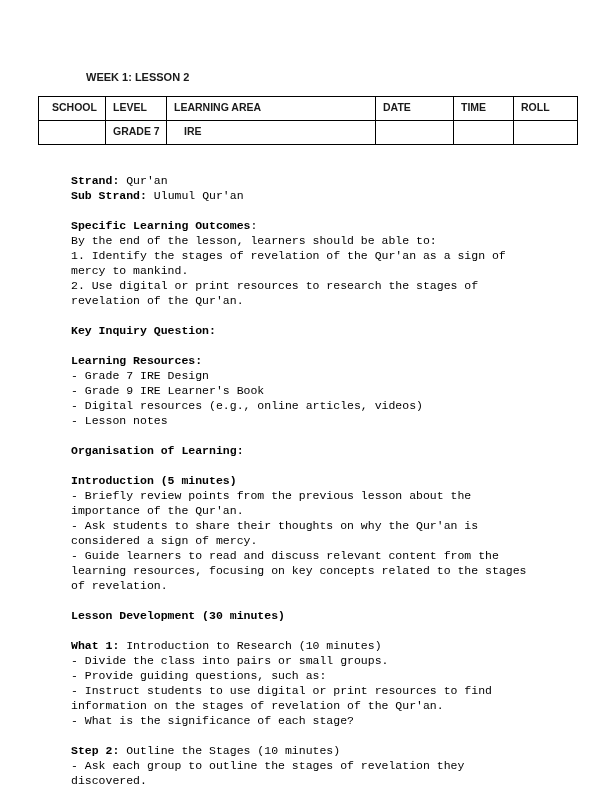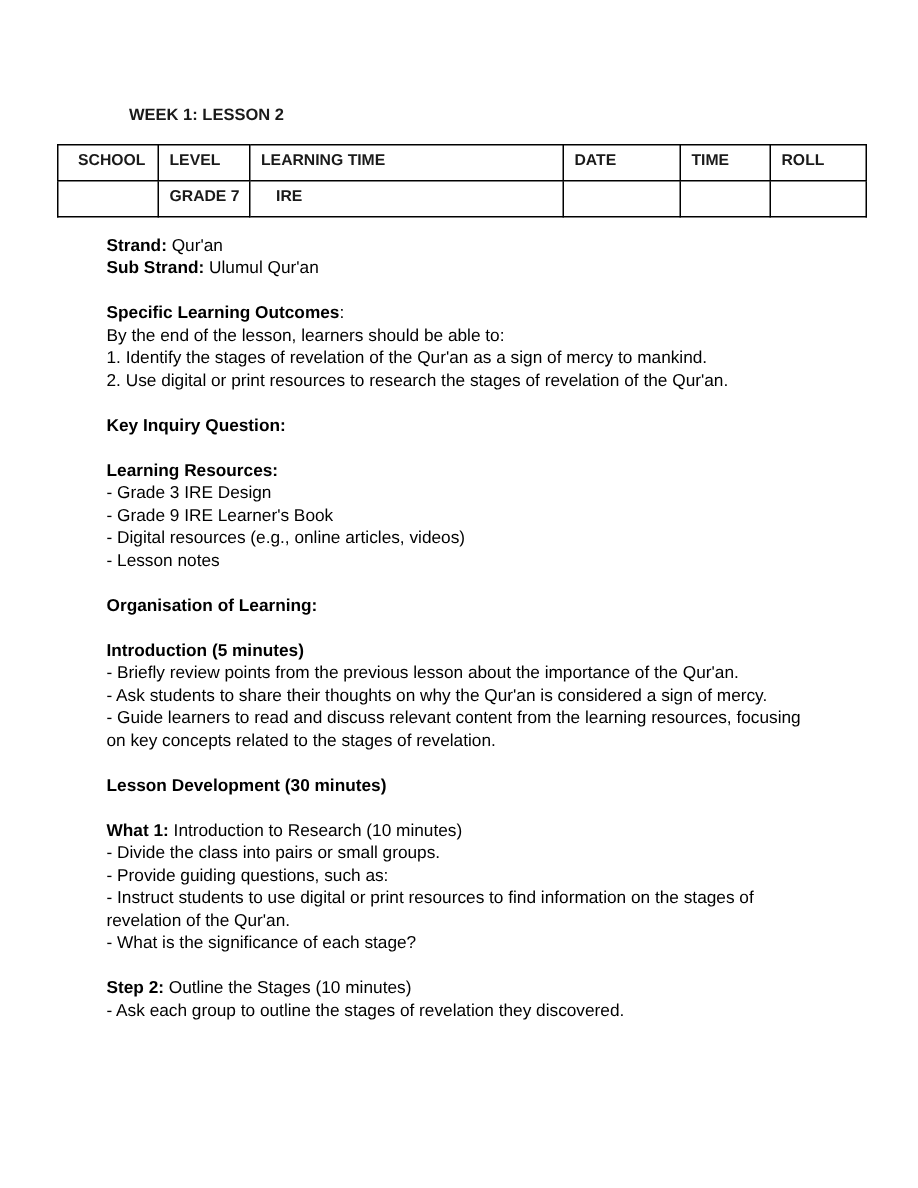--- a/index.html
+++ b/index.html
@@ -41,24 +41,24 @@
     padding: 3px 4px 6px 7px;
     text-align: left;
     vertical-align: middle;
     overflow: hidden;
     white-space: nowrap;
     margin-top: 44px;
   }
   table.info-table tr td:first-child { padding-left: 13px; }
   table.info-table td.indent { padding-left: 17px; }
   .content {
-    margin-top: 12px;
+    margin-top: 28px;
     margin-left: 33px;
     width: 476px;
-    font-family: Liberation Sans, sans-serif;
+    font-family: Liberation Mono, monospace;
     font-size: 11.5px;
     line-height: 15px;
     color: #000;
   }
   .para { margin: 0 0 15px 0; }
   .line { min-height: 15px; }
   .b { font-weight: bold; }
 </style>
 </head>
 <body>
@@ -73,21 +73,21 @@
       <col style="width:61px">
       <col style="width:209px">
       <col style="width:78px">
       <col style="width:60px">
       <col style="width:64px">
     </colgroup>
     <tbody>
       <tr>
         <td>SCHOOL</td>
         <td>LEVEL</td>
-        <td>LEARNING TIME</td>
+        <td>LEARNING AREA</td>
         <td>DATE</td>
         <td>TIME</td>
         <td>ROLL</td>
       </tr>
       <tr>
         <td></td>
         <td>GRADE 7</td>
         <td class="indent">IRE</td>
         <td></td>
         <td></td>
@@ -105,21 +105,21 @@
         <div class="line"><span class="b">Specific Learning Outcomes</span><span>:</span></div>
         <div class="line"><span>By the end of the lesson, learners should be able to:</span></div>
         <div class="line"><span>1. Identify the stages of revelation of the Qur'an as a sign of mercy to mankind.</span></div>
         <div class="line"><span>2. Use digital or print resources to research the stages of revelation of the Qur'an.</span></div>
       </div>
       <div class="para">
         <div class="line"><span class="b">Key Inquiry Question:</span></div>
       </div>
       <div class="para">
         <div class="line"><span class="b">Learning Resources:</span></div>
-        <div class="line"><span>- Grade 3 IRE Design</span></div>
+        <div class="line"><span>- Grade 7 IRE Design</span></div>
         <div class="line"><span>- Grade 9 IRE Learner's Book</span></div>
         <div class="line"><span>- Digital resources (e.g., online articles, videos)</span></div>
         <div class="line"><span>- Lesson notes</span></div>
       </div>
       <div class="para">
         <div class="line"><span class="b">Organisation of Learning:</span></div>
       </div>
       <div class="para">
         <div class="line"><span class="b">Introduction (5 minutes)</span></div>
         <div class="line"><span>- Briefly review points from the previous lesson about the importance of the Qur'an.</span></div>

